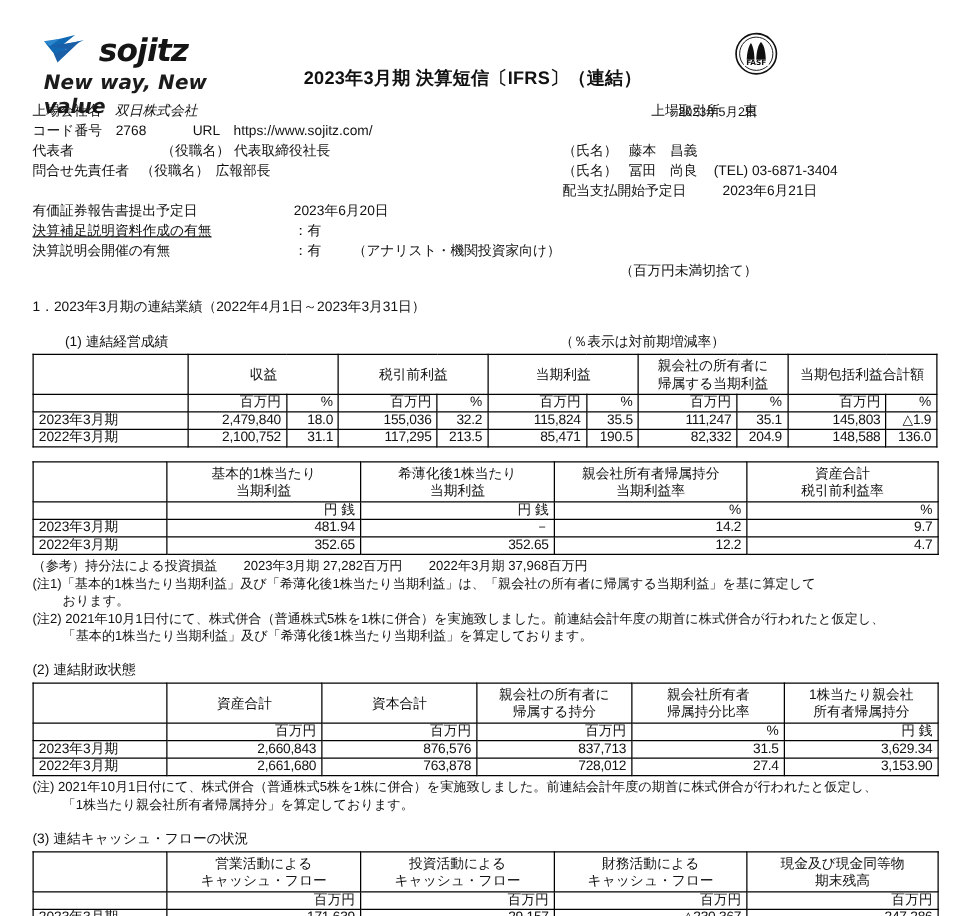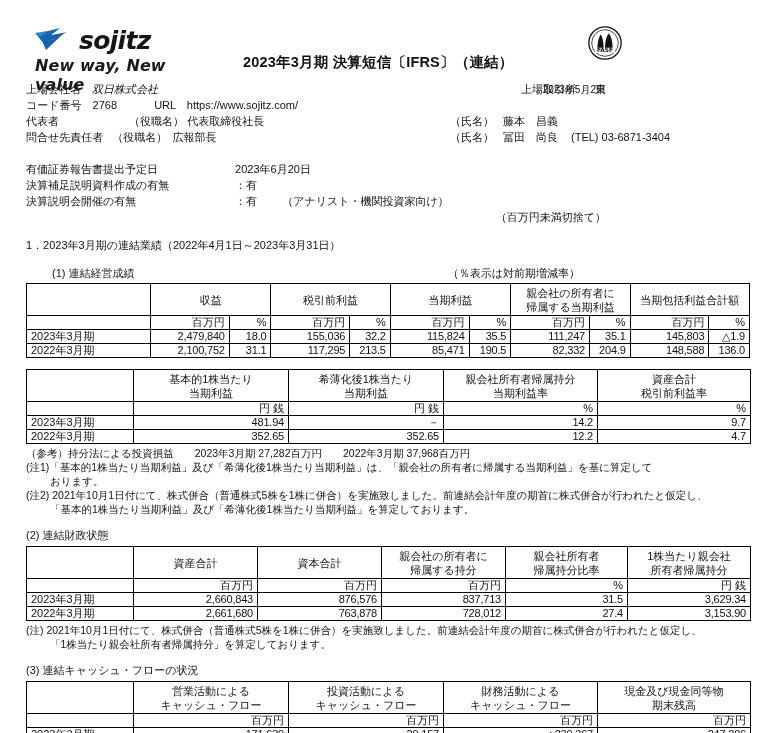--- a/index.html
+++ b/index.html
@@ -130,27 +130,31 @@
       <span>問合せ先責任者</span>
       <span style="margin-left:6px;">（役職名）</span>
       <span style="margin-left:2px;">広報部長</span>
     </div>
     <div class="m-line" style="left:424px;top:48px;">
       <span>（氏名）</span>
       <span style="margin-left:6px;">冨田　尚良</span>
     </div>
     <div class="m-line" style="left:545px;top:48px;">(TEL) 03-6871-3404</div>
 
+    <div class="m-line" style="left:424px;top:64px;">
+      <span>配当支払開始予定日</span>
+      <span style="margin-left:26px;">2023年6月21日</span>
+    </div>
 
     <div class="m-line" style="left:0;top:80px;">
       <span style="display:inline-block;width:206px;">有価証券報告書提出予定日</span>
       <span>2023年6月20日</span>
     </div>
     <div class="m-line" style="left:0;top:96px;">
-      <span style="display:inline-block;width:206px;">決算補足説明資料作成の有無</span>
+      <span style="display:inline-block;width:206px;text-decoration:underline;">決算補足説明資料作成の有無</span>
       <span>：有</span>
     </div>
     <div class="m-line" style="left:0;top:112px;">
       <span style="display:inline-block;width:206px;">決算説明会開催の有無</span>
       <span>：有</span>
       <span style="margin-left:22px;">（アナリスト・機関投資家向け）</span>
     </div>
   </div>
 
   <div class="m-line rt" style="position:static;margin:0 26px;text-align:right;">（百万円未満切捨て）</div>

